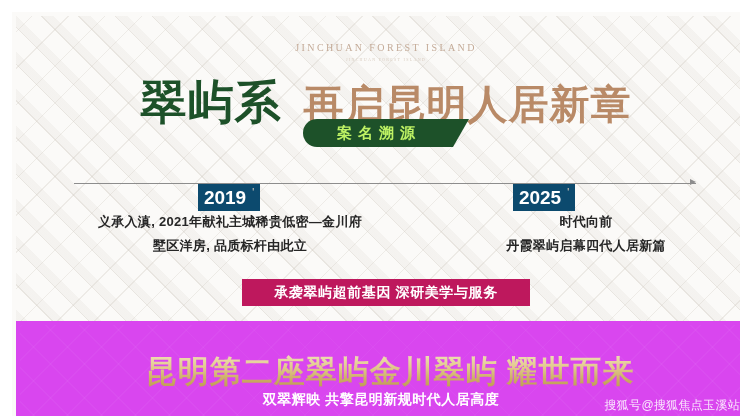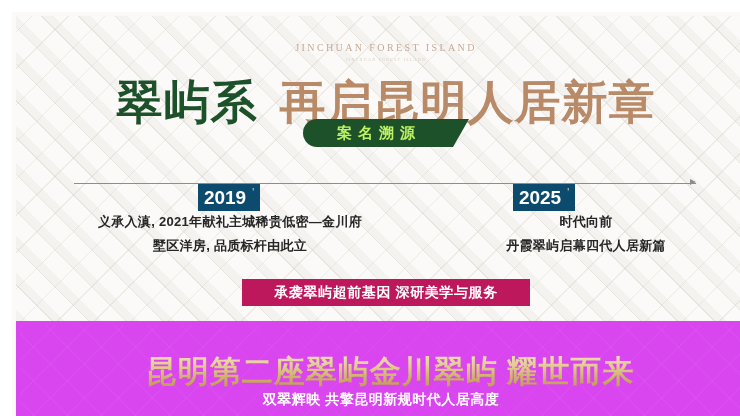--- a/index.html
+++ b/index.html
@@ -53,21 +53,21 @@
   .title-green {
     font-family:"Liberation Serif", serif;
     font-weight:bold;
     font-size:46px;
     color:#1d5129;
     letter-spacing:1px;
   }
   .title-tan {
     font-family:"Liberation Serif", serif;
     font-weight:bold;
-    font-size:46px;
+    font-size:40px;
     color:#b98a67;
     letter-spacing:1px;
     margin-left:18px;
   }
   
   .ribbon {
     position:absolute; top:103px; left:50%;
     transform:translateX(-50%);
     height:28px;
     padding:0 30px 0 26px;
@@ -231,15 +231,16 @@
   </div>
 
   <div class="tagbar">
     <span class="tagbar-text">承袭翠屿超前基因  深研美学与服务</span>
   </div>
 
   <div class="green-panel">
     <div class="lattice-dark"></div>
     <div class="gold-head">昆明第二座翠屿金川翠屿  耀世而来</div>
     <div class="white-sub">双翠辉映  共擎昆明新规时代人居高度</div>
+    <div class="watermark">搜狐号@搜狐焦点玉溪站</div>
   </div>
 
 </div>
 
 </body></html>

